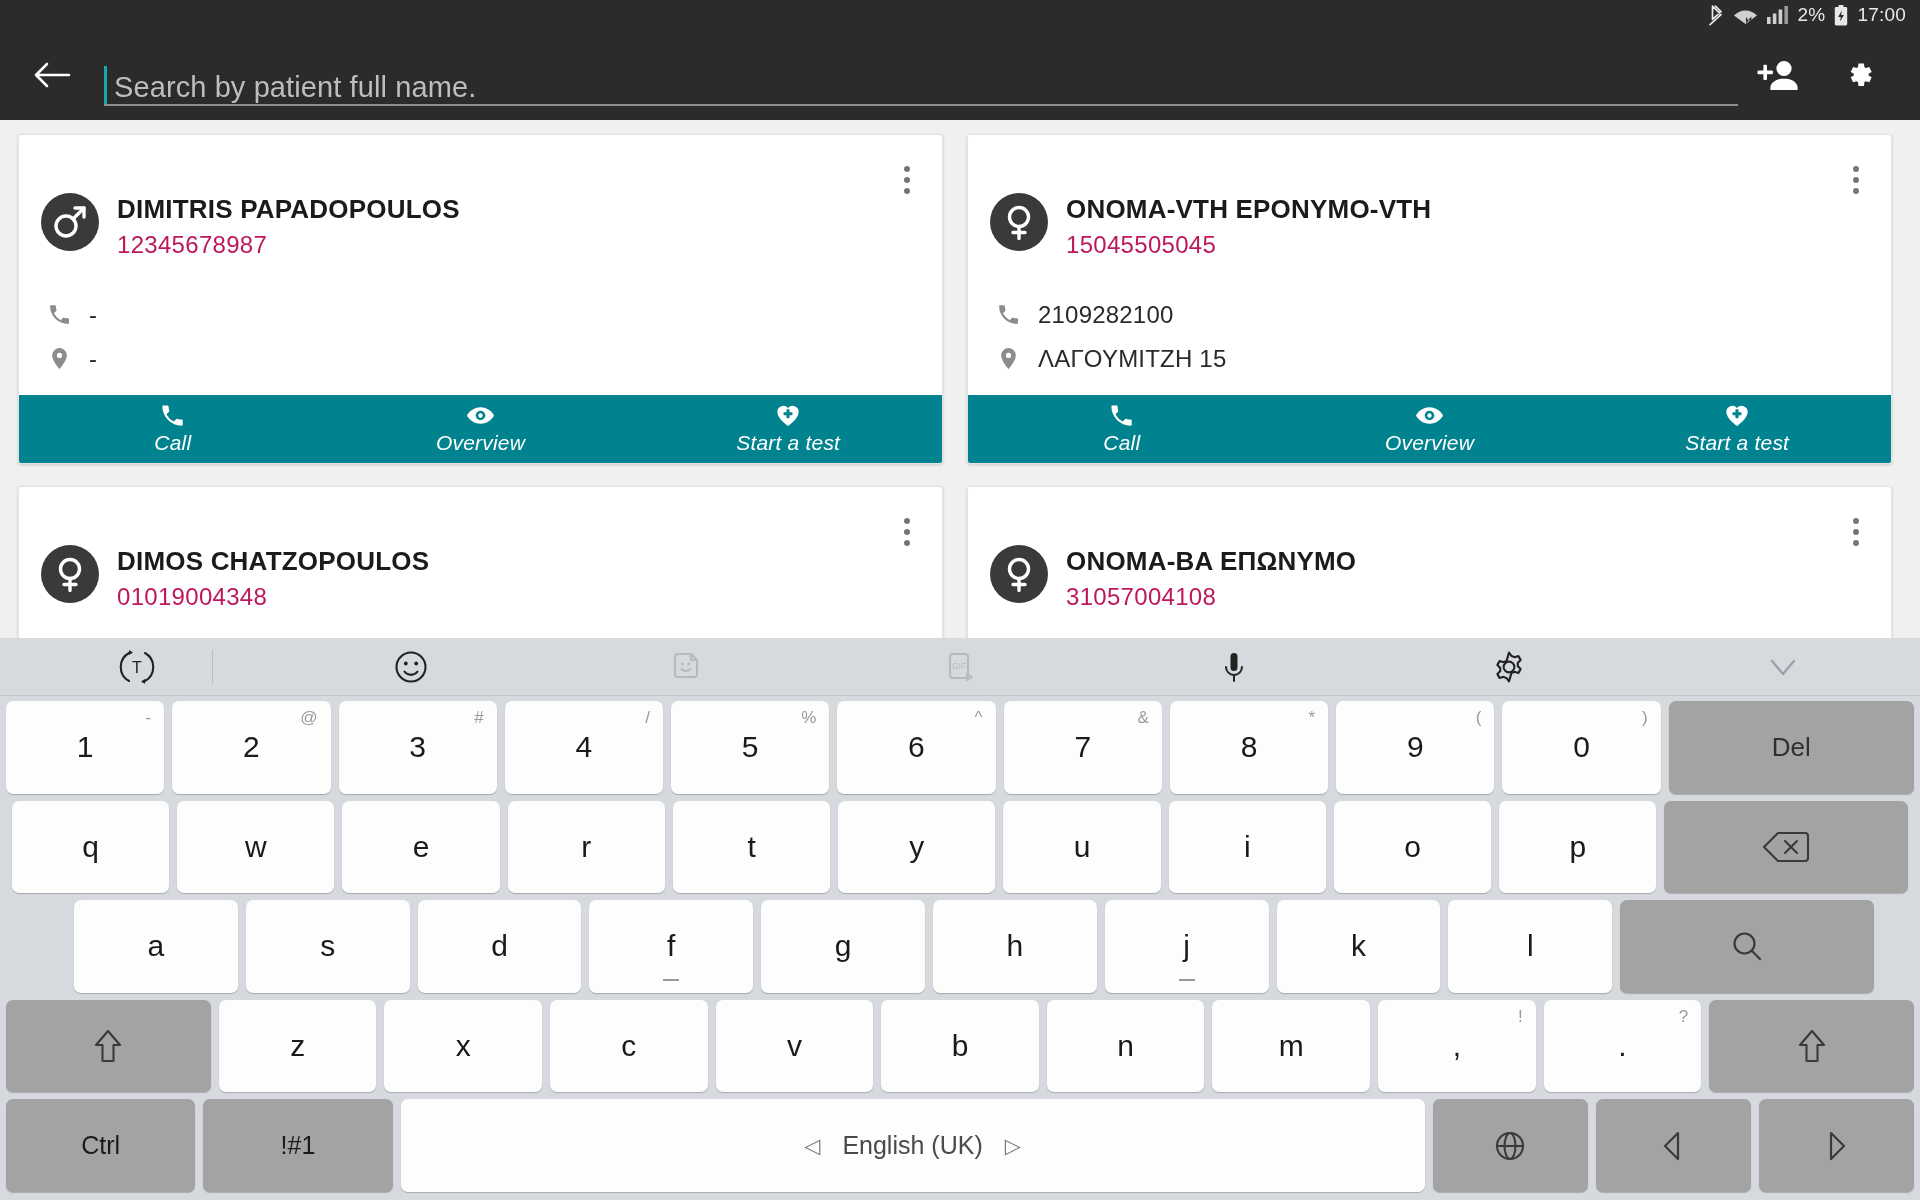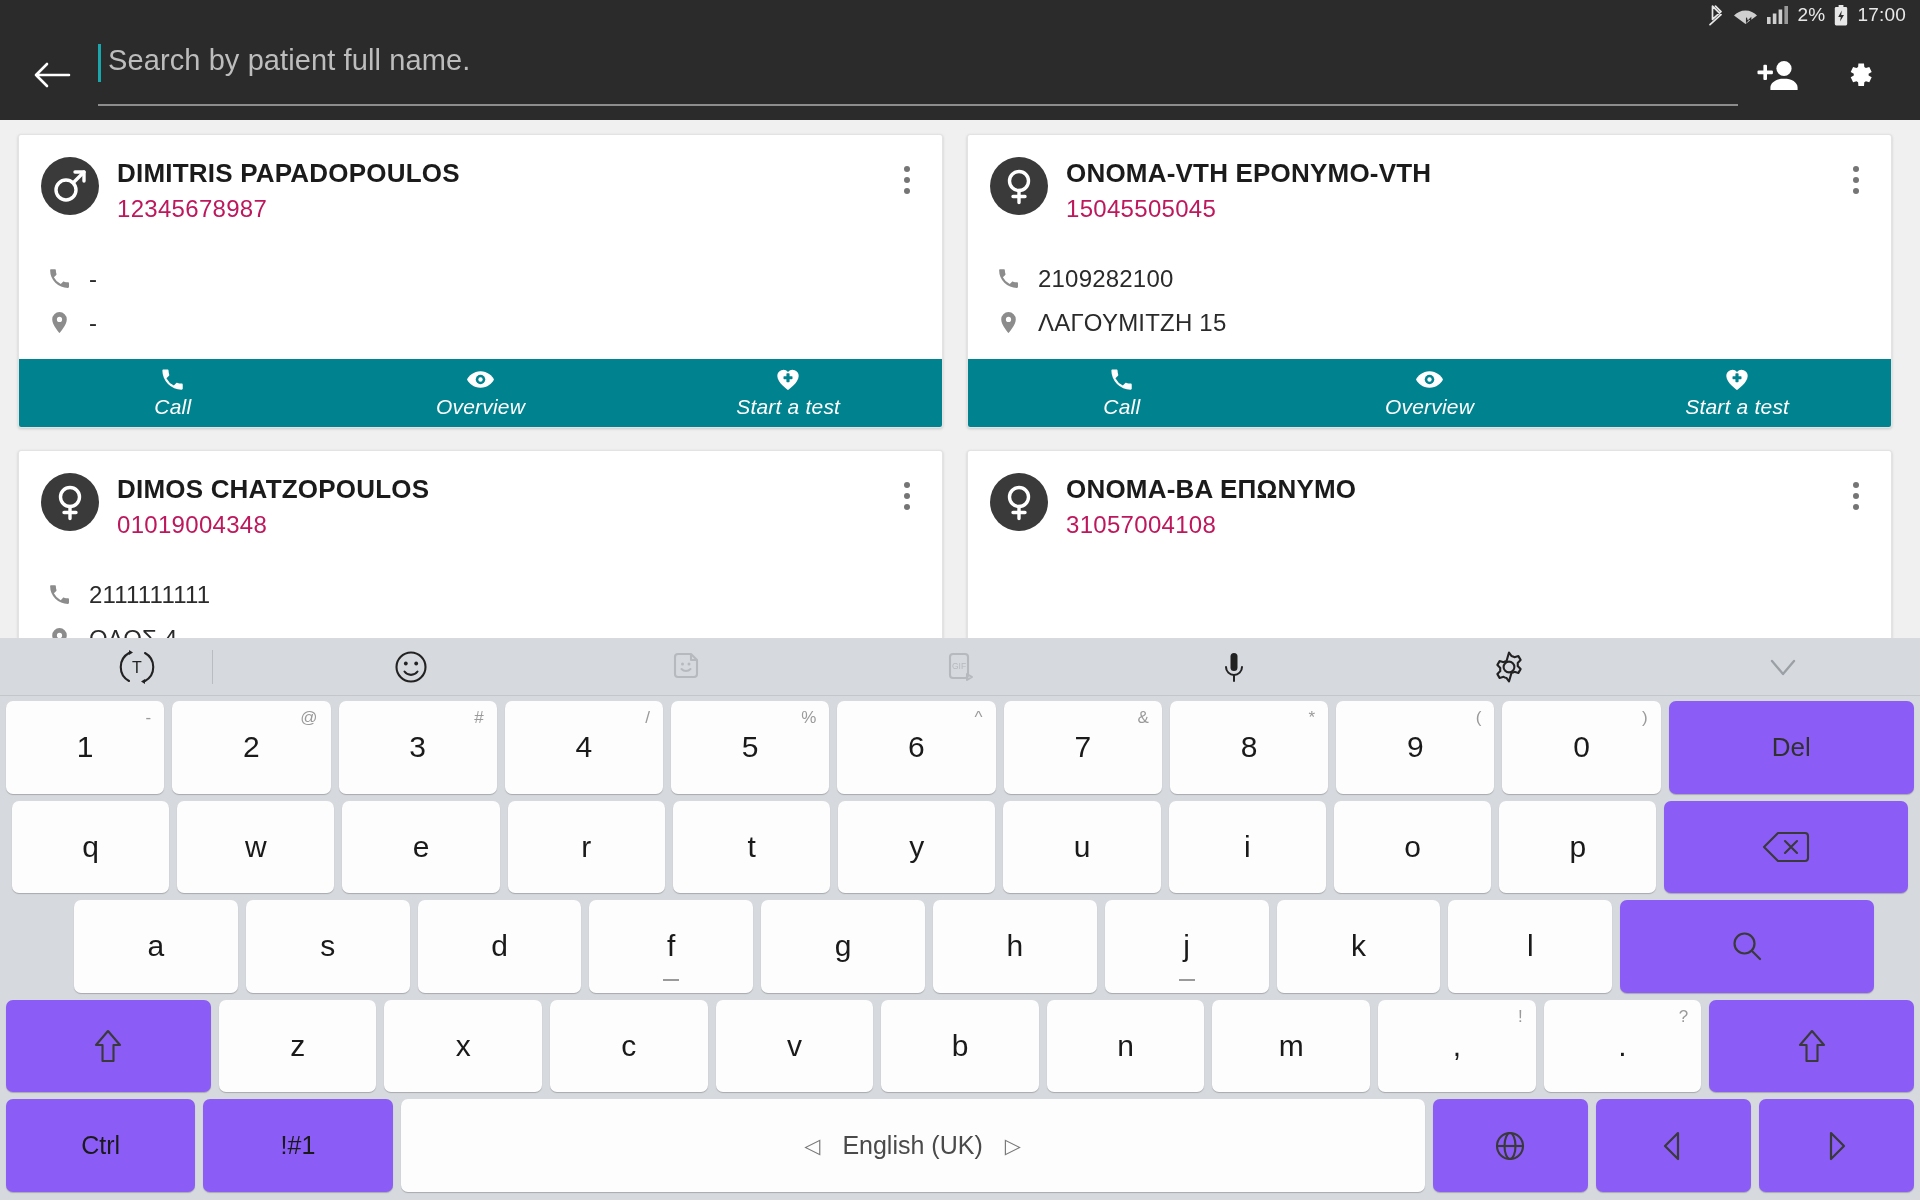--- a/index.html
+++ b/index.html
@@ -22,23 +22,23 @@
     font-family: "Liberation Sans", sans-serif;
   }
 
   
   .app-bar {
     height: 90px; background: #2b2b2b;
     display: flex; align-items: center; padding: 0 24px;
   }
   .back-btn { width: 56px; height: 56px; display: flex; align-items: center; justify-content: center; flex: 0 0 auto; }
   .search-wrap {
-    flex: 1 1 auto; margin-left: 18px; margin-right: 18px;
+    flex: 1 1 auto; margin-left: 24px; margin-right: 18px;
     position: relative; height: 62px;
-    display: flex; align-items: flex-start;
+    display: flex; align-items: flex-end;
     border-bottom: 2px solid #8d8d8d;
   }
   .caret {
     width: 3px; height: 38px; background: #1aa6ad; flex: 0 0 auto;
   }
   .search-placeholder {
     color: #bdbdbd; font-size: 29px; margin-left: 7px; letter-spacing: .1px;
   }
   .appbar-actions { display: flex; align-items: center; gap: 36px; margin-right: 12px; }
   .appbar-actions .icon-btn { width: 46px; height: 46px; display: flex; align-items: center; justify-content: center; }
@@ -55,21 +55,21 @@
   .card {
     width: 925px; background: #ffffff;
     border: 1px solid #e3e3e3;
     border-radius: 3px;
     box-shadow: 0 1px 3px rgba(0,0,0,0.16);
     margin-bottom: 22px;
     overflow: hidden;
     display: flex; flex-direction: column;
   }
   .card-body { padding: 22px 22px 14px 22px; position: relative; }
-  .card-head { display: flex; align-items: flex-start; }
+  .card-head { display: flex; align-items: flex-start; margin-top: 36px; }
   .avatar {
     width: 58px; height: 58px; border-radius: 50%;
     background: #3a3a3a; flex: 0 0 auto;
     display: flex; align-items: center; justify-content: center;
     margin-right: 18px;
   }
   .pt-name {
     font-size: 26px; font-weight: bold; color: #1b1b1b;
     letter-spacing: .2px; line-height: 1.15; padding-top: 2px;
   }
@@ -108,21 +108,21 @@
 
   .kb-rows { flex: 1 1 auto; padding: 5px 6px 8px 6px; display: flex; flex-direction: column; gap: 7px; }
   .kb-row { display: flex; gap: 8px; flex: 1 1 0; }
   .key {
     background: #fdfdfd; border-radius: 7px;
     box-shadow: 0 1px 1px rgba(0,0,0,.22);
     display: flex; align-items: center; justify-content: center;
     position: relative; flex: 1 1 0;
     font-size: 30px; color: #1a1a1a;
   }
-  .key.fn { background: #8b5cf6; }
+  .key.fn { background: #a3a3a3; }
   .key .sub {
     position: absolute; top: 7px; right: 13px;
     font-size: 17px; color: #9a9a9a;
   }
   .key .homebar {
     position: absolute; bottom: 12px; left: 50%;
     transform: translateX(-50%);
     width: 16px; height: 2px; background: #9a9a9a;
   }
   .key.del { flex: 1.55 1 0; font-size: 26px; color: #303030; }

